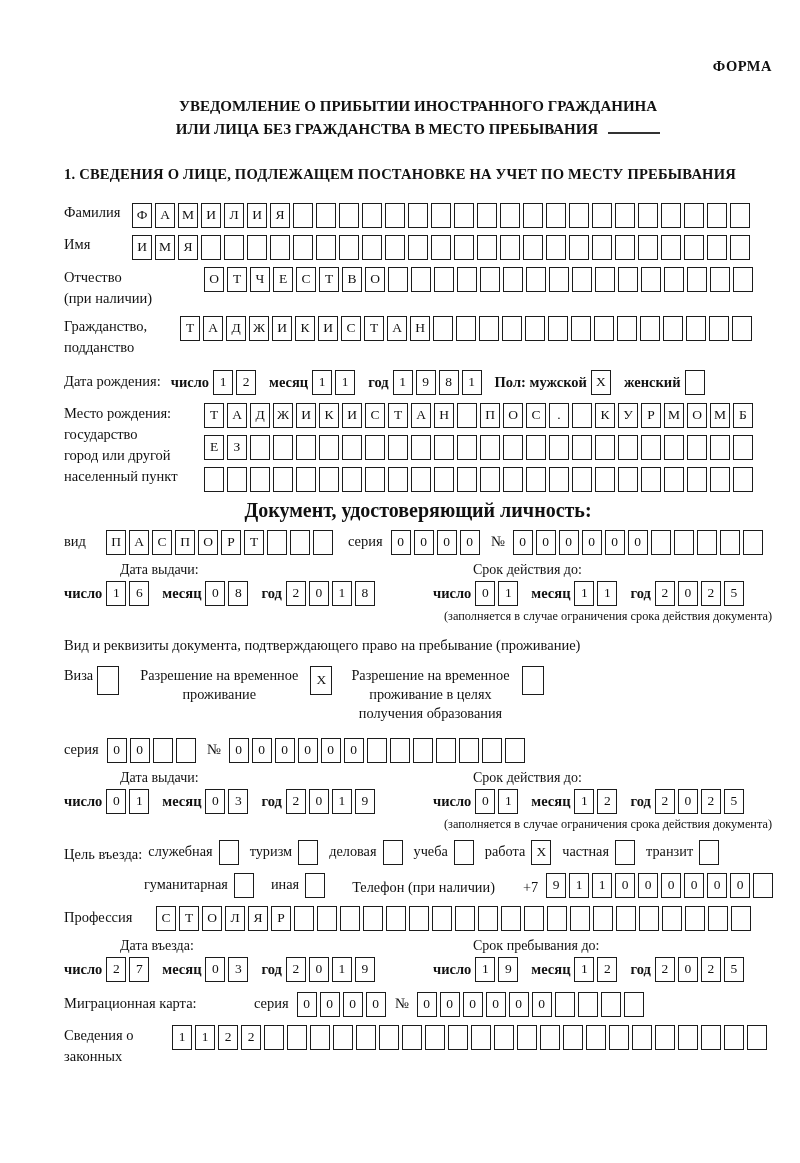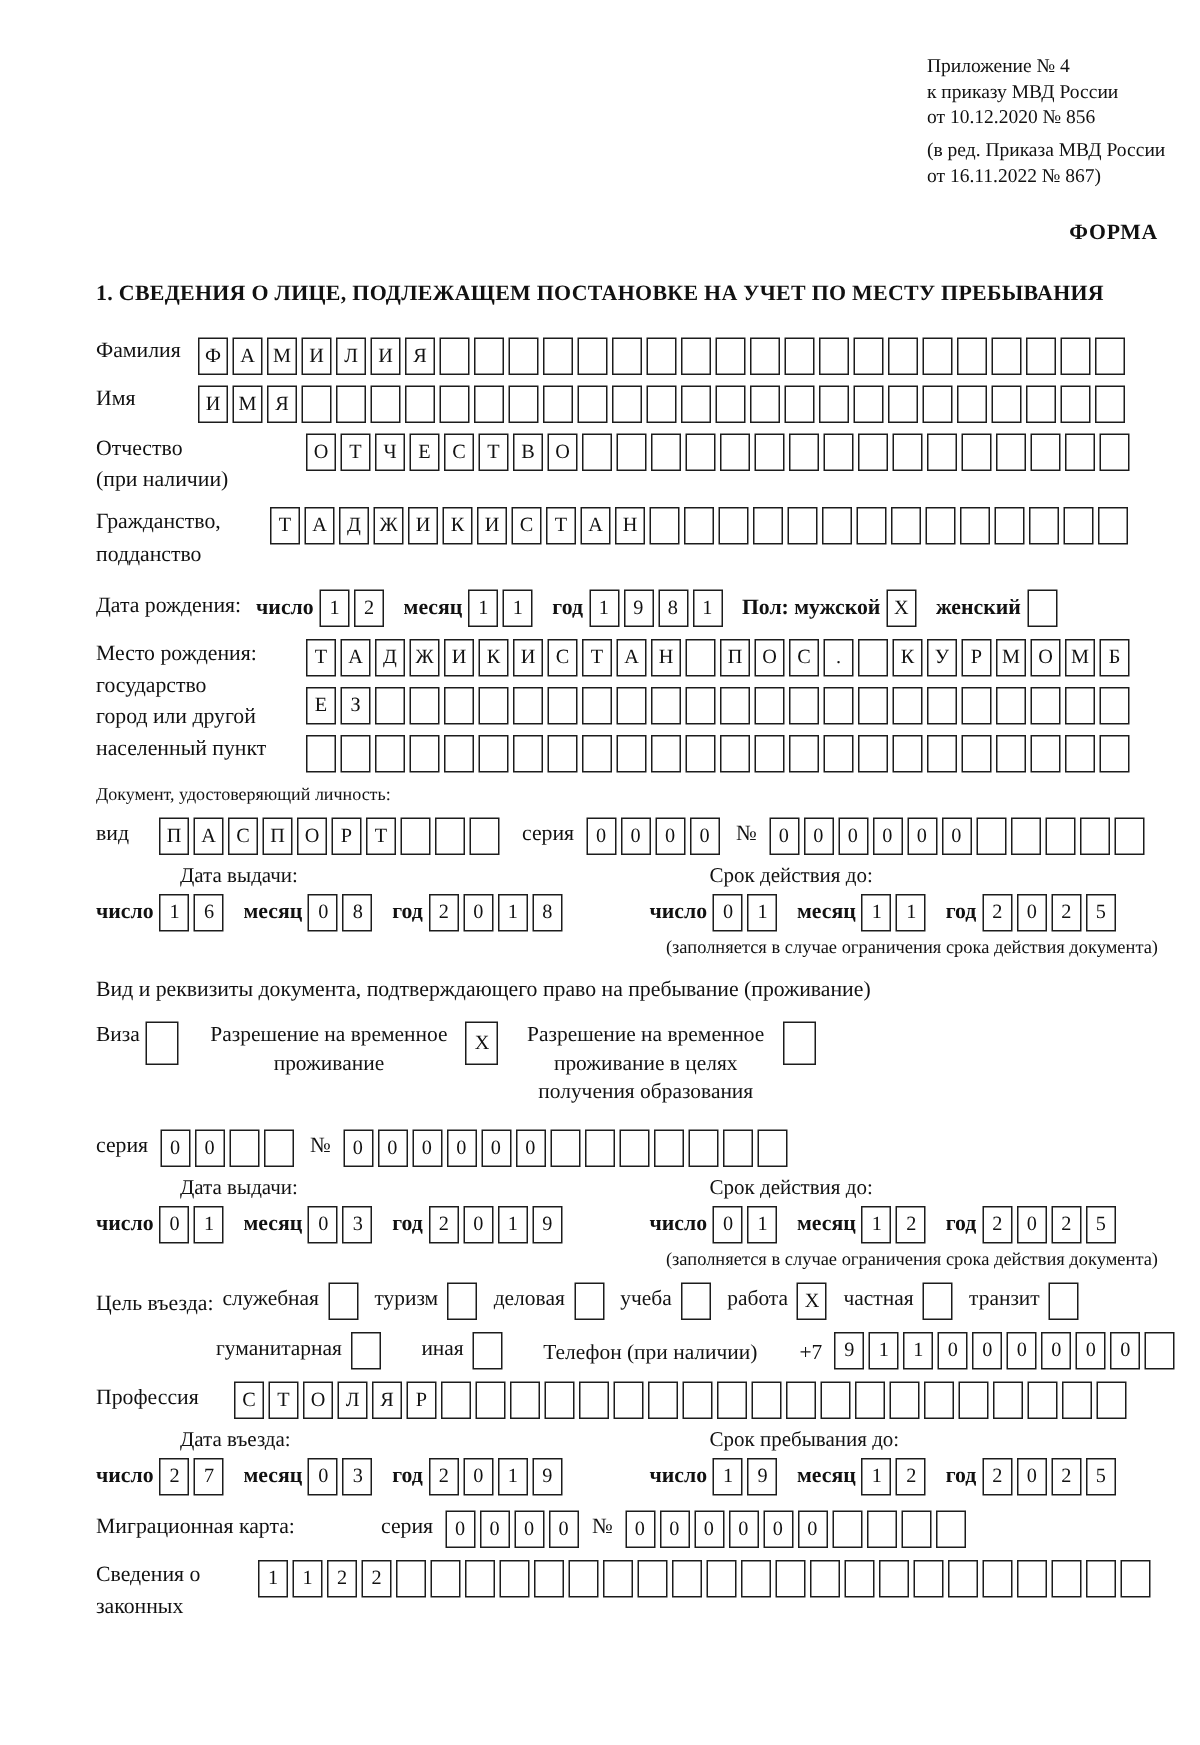--- a/index.html
+++ b/index.html
@@ -16,21 +16,21 @@
   .sec { font-weight:bold; font-size:14.6px; letter-spacing:.2px; margin:24px 0 20px 0; }
 
   .row { display:flex; align-items:flex-start; margin-bottom:7px; white-space:nowrap; }
   .lbl { font-size:14.5px; line-height:1.35; flex:none; }
   .lblcol { flex:none; font-size:14.5px; line-height:1.45; }
   .cells { white-space:nowrap; flex:none; }
   .cell { display:inline-block; box-sizing:border-box; width:20px; height:25px; border:1.6px solid #1c1c1c;
           margin-right:3px; text-align:center; font-size:13.5px; line-height:21px; vertical-align:top; background:#fff; }
   .cell.big { width:22px; height:29px; line-height:25px; }
 
-  .center-b { font-weight:normal; font-size:12px; margin:4px 0 8px 0; }
+  .center-b { text-align:center; font-weight:bold; font-size:20px; margin:4px 0 8px 0; }
 
   .datecols { display:flex; margin-top:4px; }
   .dc-left { width:335px; flex:none; }
   .dc-right { width:372px; flex:none; padding-left:34px; box-sizing:border-box; }
   .dc-head { font-size:14px; margin-bottom:3px; padding-left:56px; }
   .dc-right .dc-head { padding-left:40px; }
   .dateline { display:flex; align-items:center; white-space:nowrap; }
   .dl-lbl { margin-right:4px; font-size:14.5px;font-weight:bold; }
   .ml { margin-left:10px; }
   .note { text-align:right; font-size:12.3px; margin:3px 0 8px 0; }
@@ -43,30 +43,27 @@
 
   .opt { display:flex; align-items:center; }
   .opt .cells { margin-left:6px; }
   .orow { display:flex; align-items:flex-end; white-space:nowrap; margin-bottom:8px; }
 </style>
 </head>
 <body>
 
 <div class="page">
 
-  <div class="hdr">
-    <div>Приложение № 4</div>
-    <div>к приказу МВД России</div>
-    <div>от 10.12.2020 № 856</div>
-    <div class="gap">(в ред. Приказа МВД России</div>
-    <div>от 16.11.2022 № 867)</div>
-  </div>
 
   <div class="forma">ФОРМА</div>
 
+  <div class="title">
+    <div>УВЕДОМЛЕНИЕ О ПРИБЫТИИ ИНОСТРАННОГО ГРАЖДАНИНА</div>
+    <div><span>ИЛИ ЛИЦА БЕЗ ГРАЖДАНСТВА В МЕСТО ПРЕБЫВАНИЯ</span><span class="blank"></span></div>
+  </div>
 
   <div class="sec">1. СВЕДЕНИЯ О ЛИЦЕ, ПОДЛЕЖАЩЕМ ПОСТАНОВКЕ НА УЧЕТ ПО МЕСТУ ПРЕБЫВАНИЯ</div>
 
   <div class="row">
     <span class="lbl" style="width:68px">Фамилия</span>
     <span class="cells"><span class="cell">Ф</span><span class="cell">А</span><span class="cell">М</span><span class="cell">И</span><span class="cell">Л</span><span class="cell">И</span><span class="cell">Я</span><span class="cell"></span><span class="cell"></span><span class="cell"></span><span class="cell"></span><span class="cell"></span><span class="cell"></span><span class="cell"></span><span class="cell"></span><span class="cell"></span><span class="cell"></span><span class="cell"></span><span class="cell"></span><span class="cell"></span><span class="cell"></span><span class="cell"></span><span class="cell"></span><span class="cell"></span><span class="cell"></span><span class="cell"></span><span class="cell"></span></span>
   </div>
 
   <div class="row">
     <span class="lbl" style="width:68px">Имя</span>
@@ -243,21 +240,21 @@
         <span class="vlabel">транзит</span>
         <span class="cells"><span class="cell"></span></span>
       </span>
   </div>
 
   <div class="orow" style="padding-left:80px">
     <span class="opt">
         <span class="vlabel">гуманитарная</span>
         <span class="cells"><span class="cell"></span></span>
       </span>
-    <span class="opt" style="margin-left:24px">
+    <span class="opt" style="margin-left:14px">
         <span class="vlabel">иная</span>
         <span class="cells"><span class="cell"></span></span>
       </span>
     <span class="vlabel" style="margin-left:24px">Телефон (при наличии)</span>
     <span class="vlabel" style="margin-left:28px; margin-right:8px">+7</span>
     <span class="cells"><span class="cell">9</span><span class="cell">1</span><span class="cell">1</span><span class="cell">0</span><span class="cell">0</span><span class="cell">0</span><span class="cell">0</span><span class="cell">0</span><span class="cell">0</span><span class="cell"></span></span>
   </div>
 
   <div class="row" style="align-items:center">
     <span class="lbl" style="width:92px">Профессия</span>

